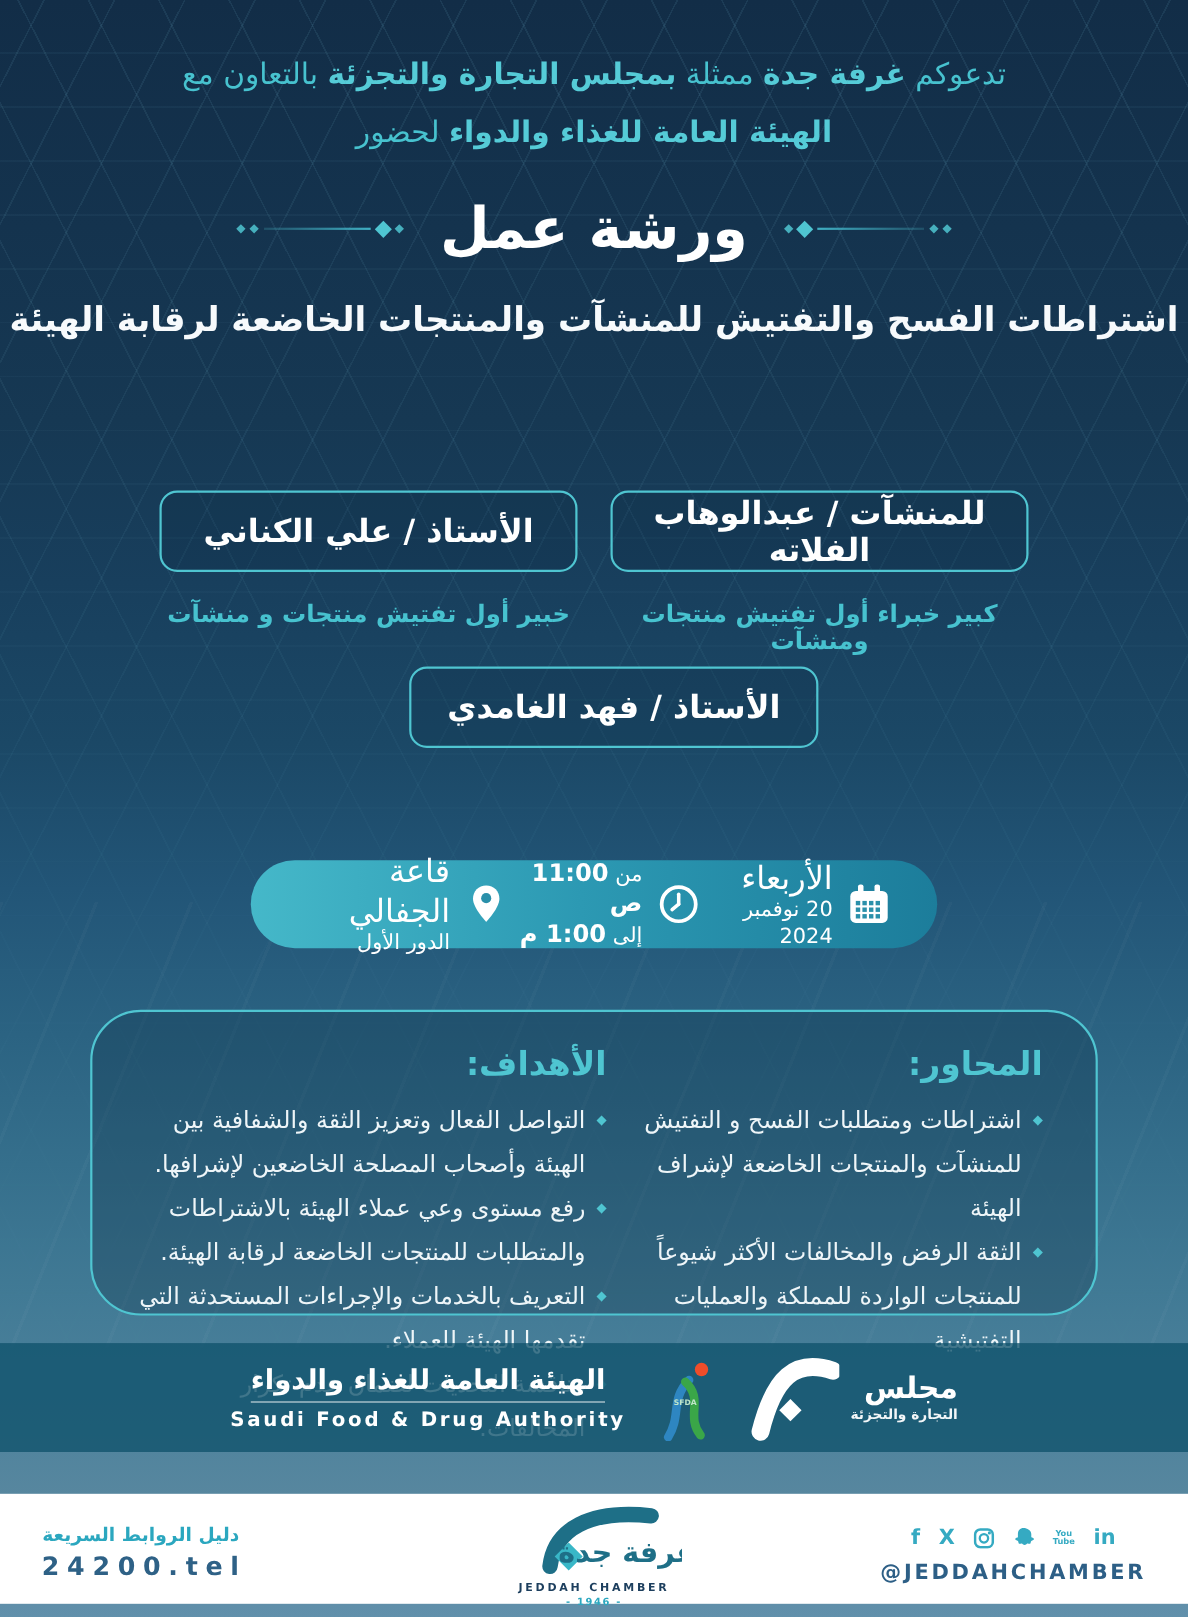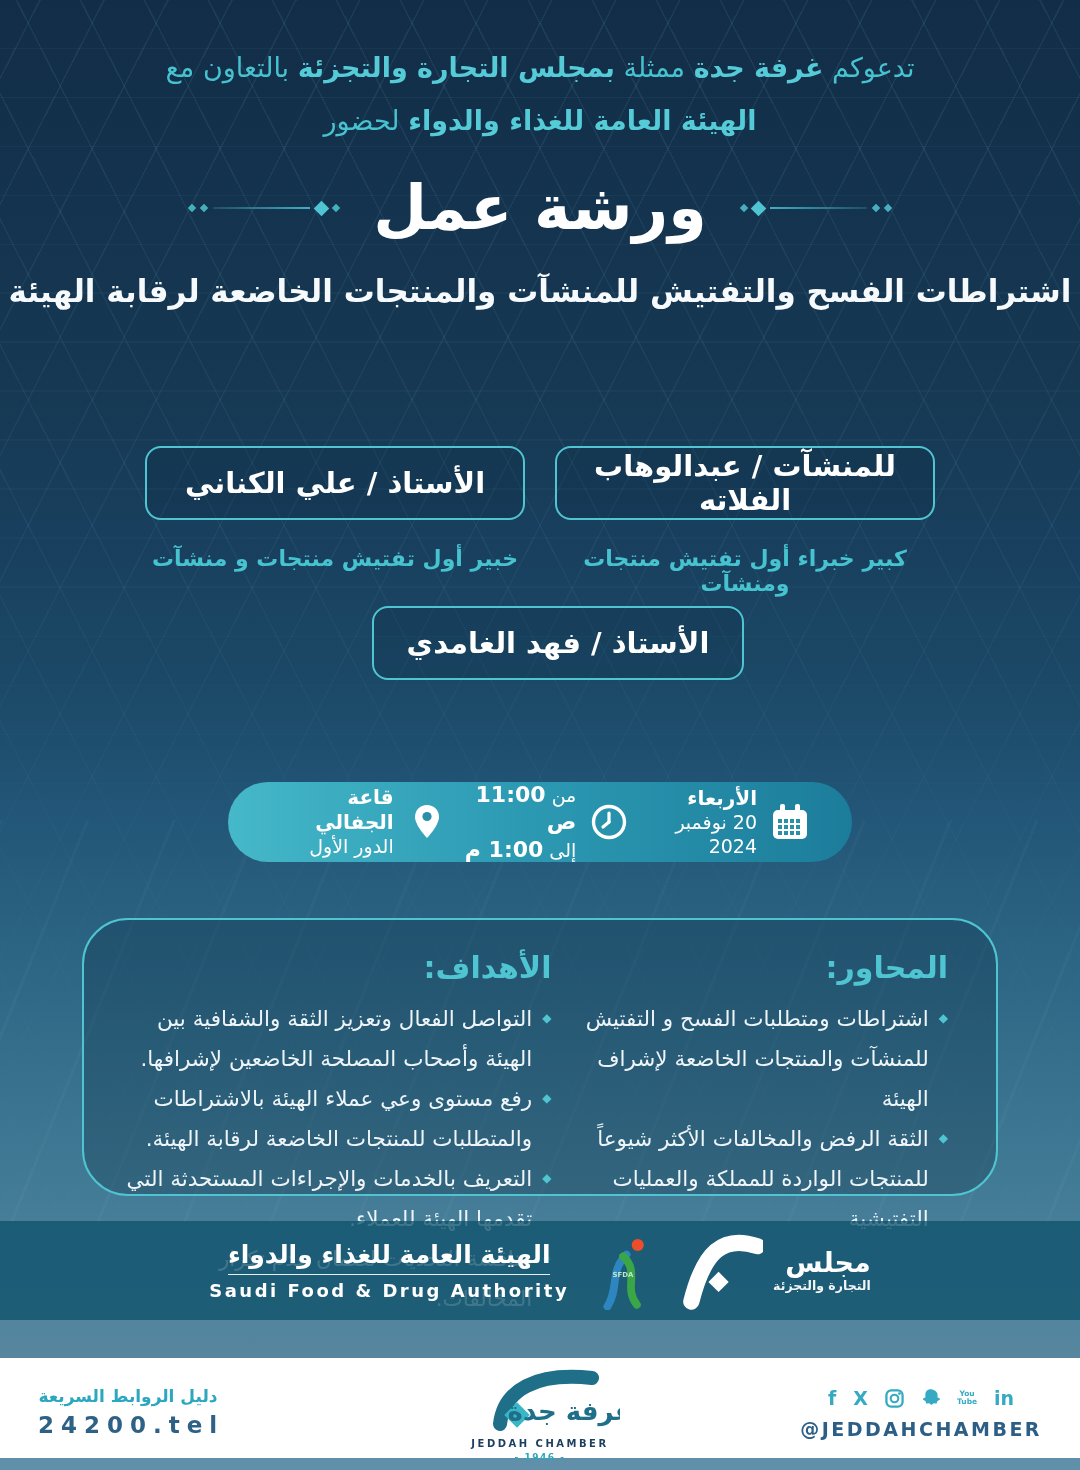--- a/index.html
+++ b/index.html
@@ -31,21 +31,21 @@
 
   
   .invite{ position:absolute; top:52px; left:0; right:0; text-align:center;
            color:#47c2cf; font-size:27px; font-weight:400; }
   .invite .b{ font-weight:700; color:#55cbd7; }
   .invite .l2{ margin-top:22px; }
 
   
   .title-row{ position:absolute; top:158px; left:0; right:0; height:100px;
               display:flex; align-items:center; justify-content:center; gap:34px; direction:ltr; }
-  .main-title{ font-size:62px; font-weight:700; color:#ffffff; line-height:1; direction:rtl; }
+  .main-title{ font-size:52px; font-weight:700; color:#ffffff; line-height:1; direction:rtl; }
   .decor{ display:flex; align-items:center; gap:6px; width:150px; }
   .dm{ display:inline-block; background:#4fc5d1; transform:rotate(45deg); }
   .dm.sm{ width:6px; height:6px; opacity:.85; }
   .dm.md{ width:11px; height:11px; }
   .dline{ flex:1; height:2px; background:linear-gradient(90deg, rgba(79,197,209,.2), #3fafc3); }
   .decor.mirror .dline{ background:linear-gradient(270deg, rgba(79,197,209,.2), #3fafc3); }
 
   
   .subtitle{ position:absolute; top:264px; left:0; right:0; text-align:center;
              font-size:31px; font-weight:700; color:#f7fafc; line-height:1.75; }
@@ -65,21 +65,21 @@
 
   
   .pill{ position:absolute; top:782px; left:50%; transform:translateX(-50%);
          width:624px; height:80px; border-radius:40px;
          background:linear-gradient(90deg, #45b8c9 0%, #2c99b3 48%, #1c7d9b 100%);
          display:flex; align-items:center; justify-content:space-between;
          padding:0 42px; }
   .pill-group{ display:flex; align-items:center; gap:13px; }
   .pill-icon{ width:40px; height:40px; flex:0 0 auto; }
   .pill-texts{ text-align:right; line-height:1.25; }
-  .pill-main{ font-size:20px; font-weight:700; color:#fff; }
+  .pill-main{ font-size:29px; font-weight:400; color:#fff; }
   .pill-sub{ font-size:19px; font-weight:400; color:#ffffff; }
   .pill-sub .num{ font-weight:700; font-size:22px; }
 
   
   .infobox{ position:absolute; top:918px; left:82px; right:82px; height:278px;
             border:2.5px solid #4fc5d1; border-radius:46px;
             background:rgba(9,44,66,.28);
             padding:30px 48px 0 40px; display:flex; gap:34px; }
   .col-topics{ width:44%; }
   .col-goals{ flex:1; }

